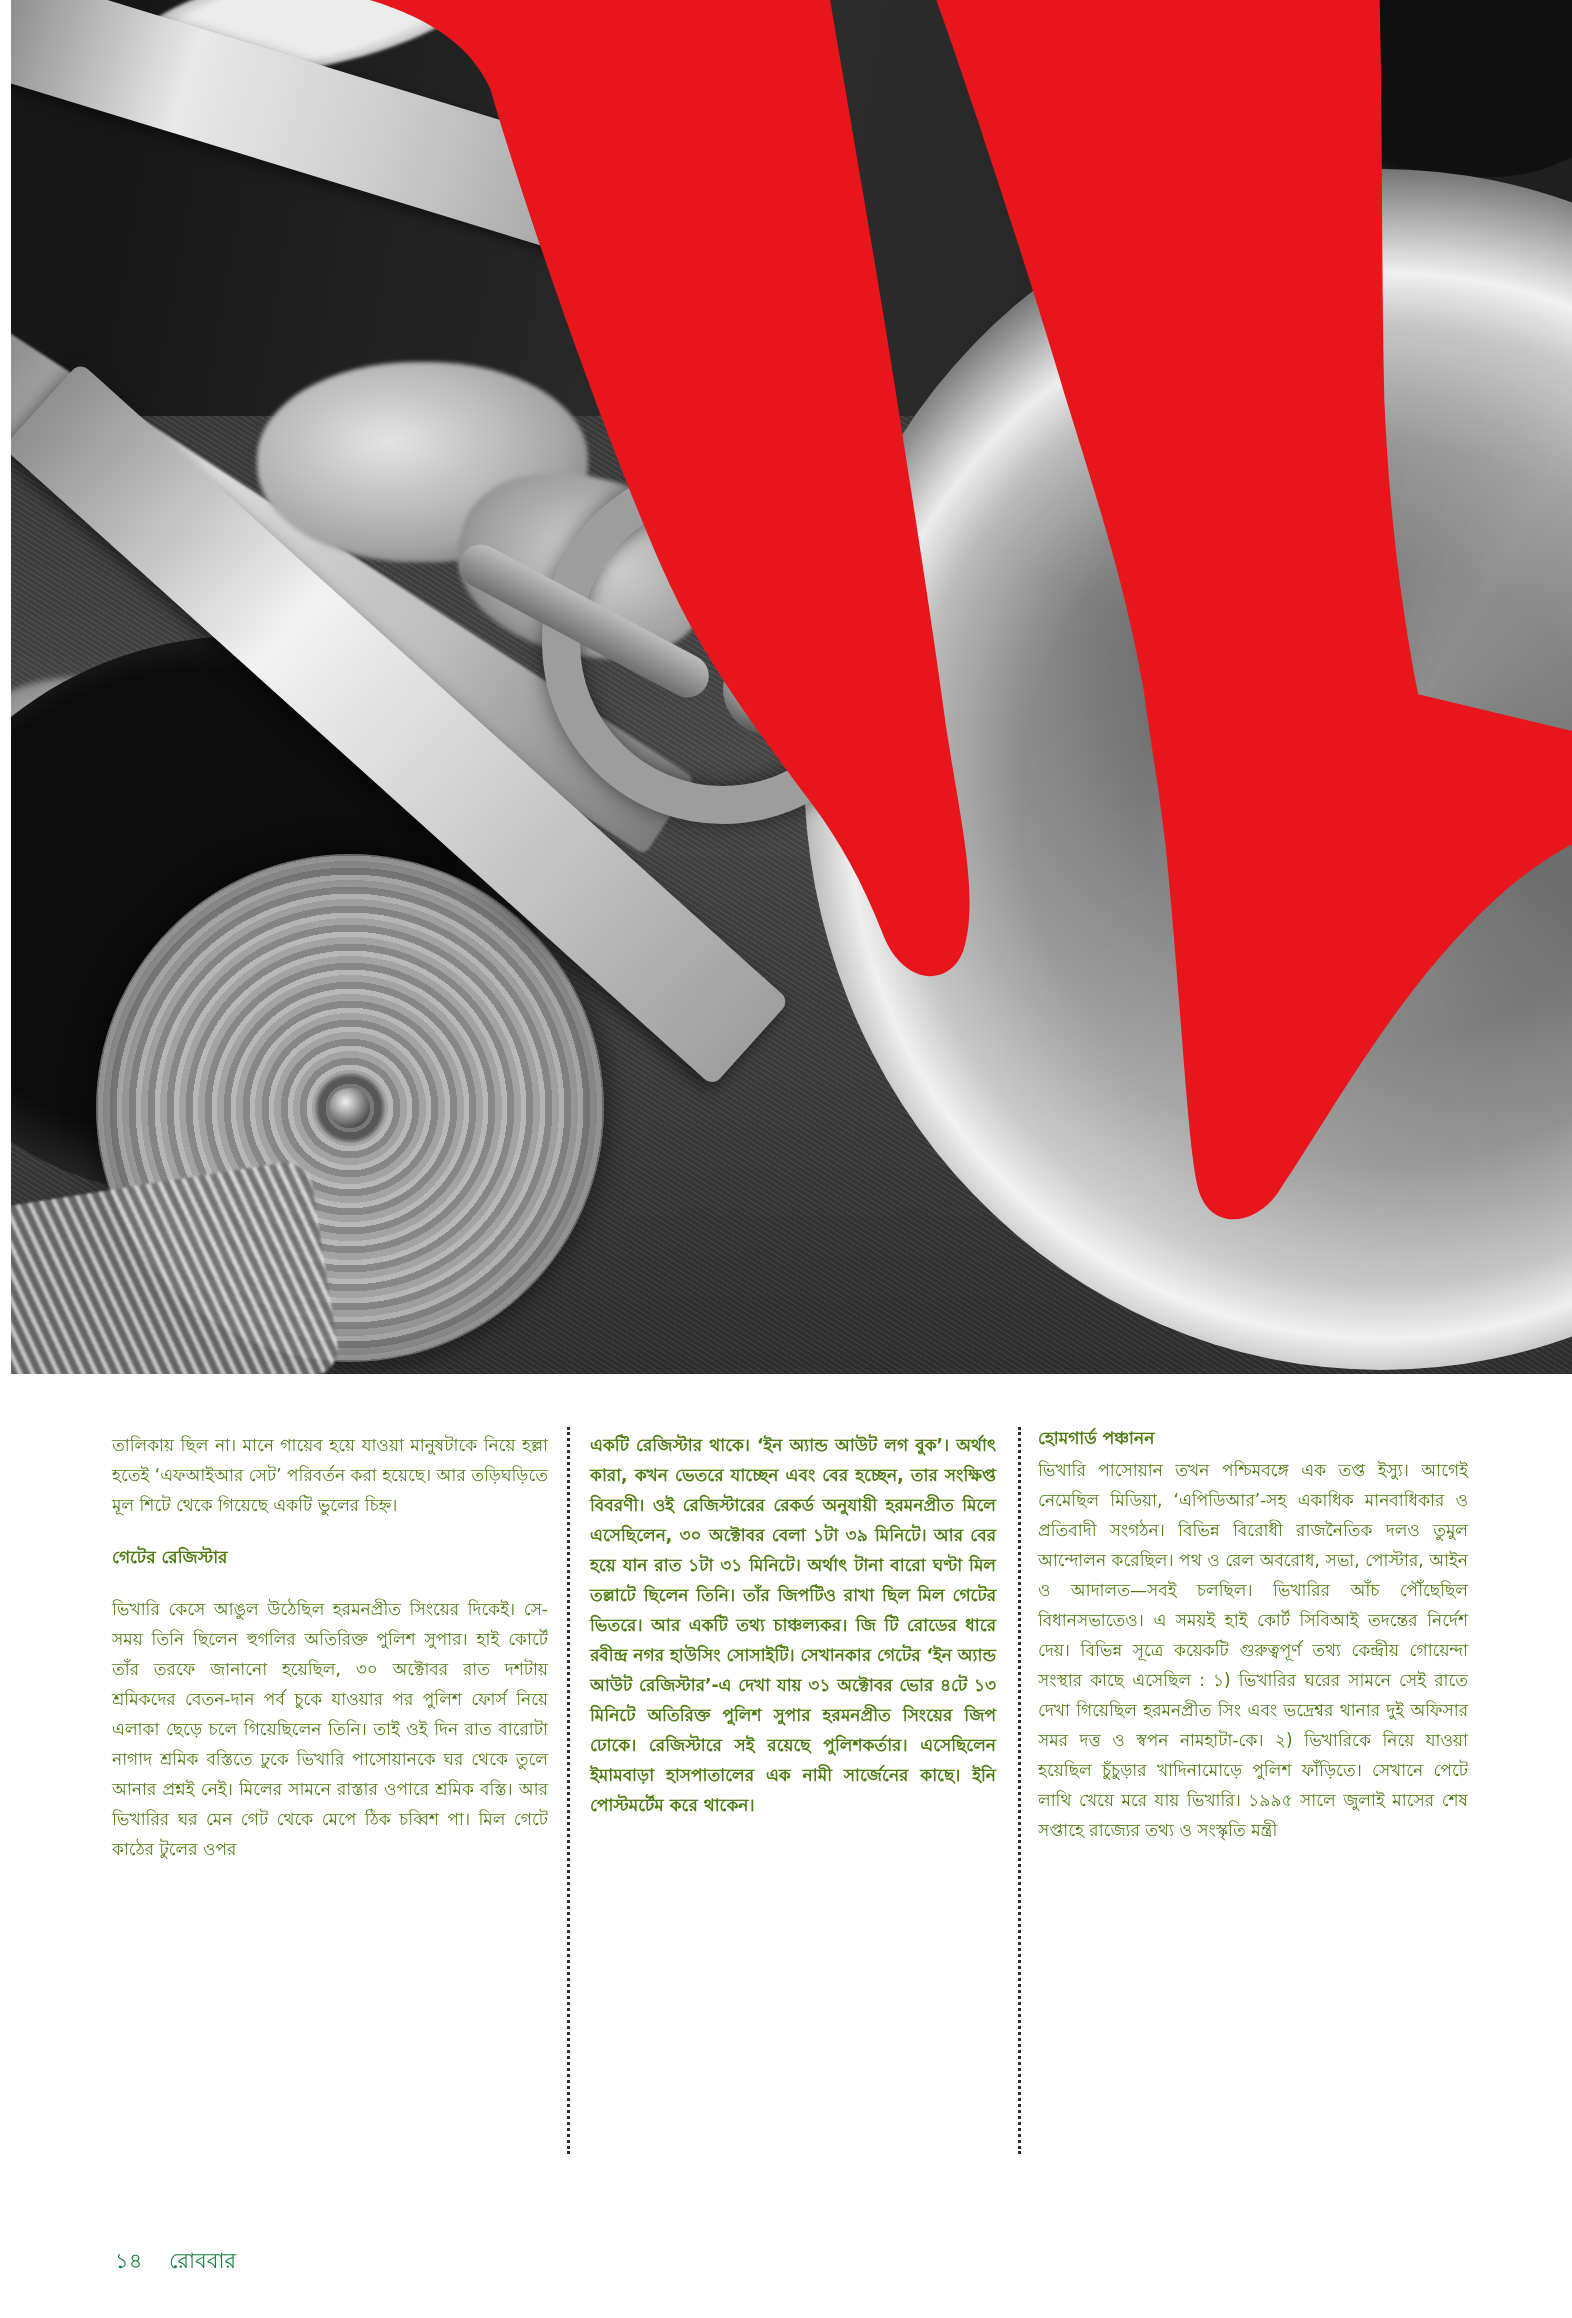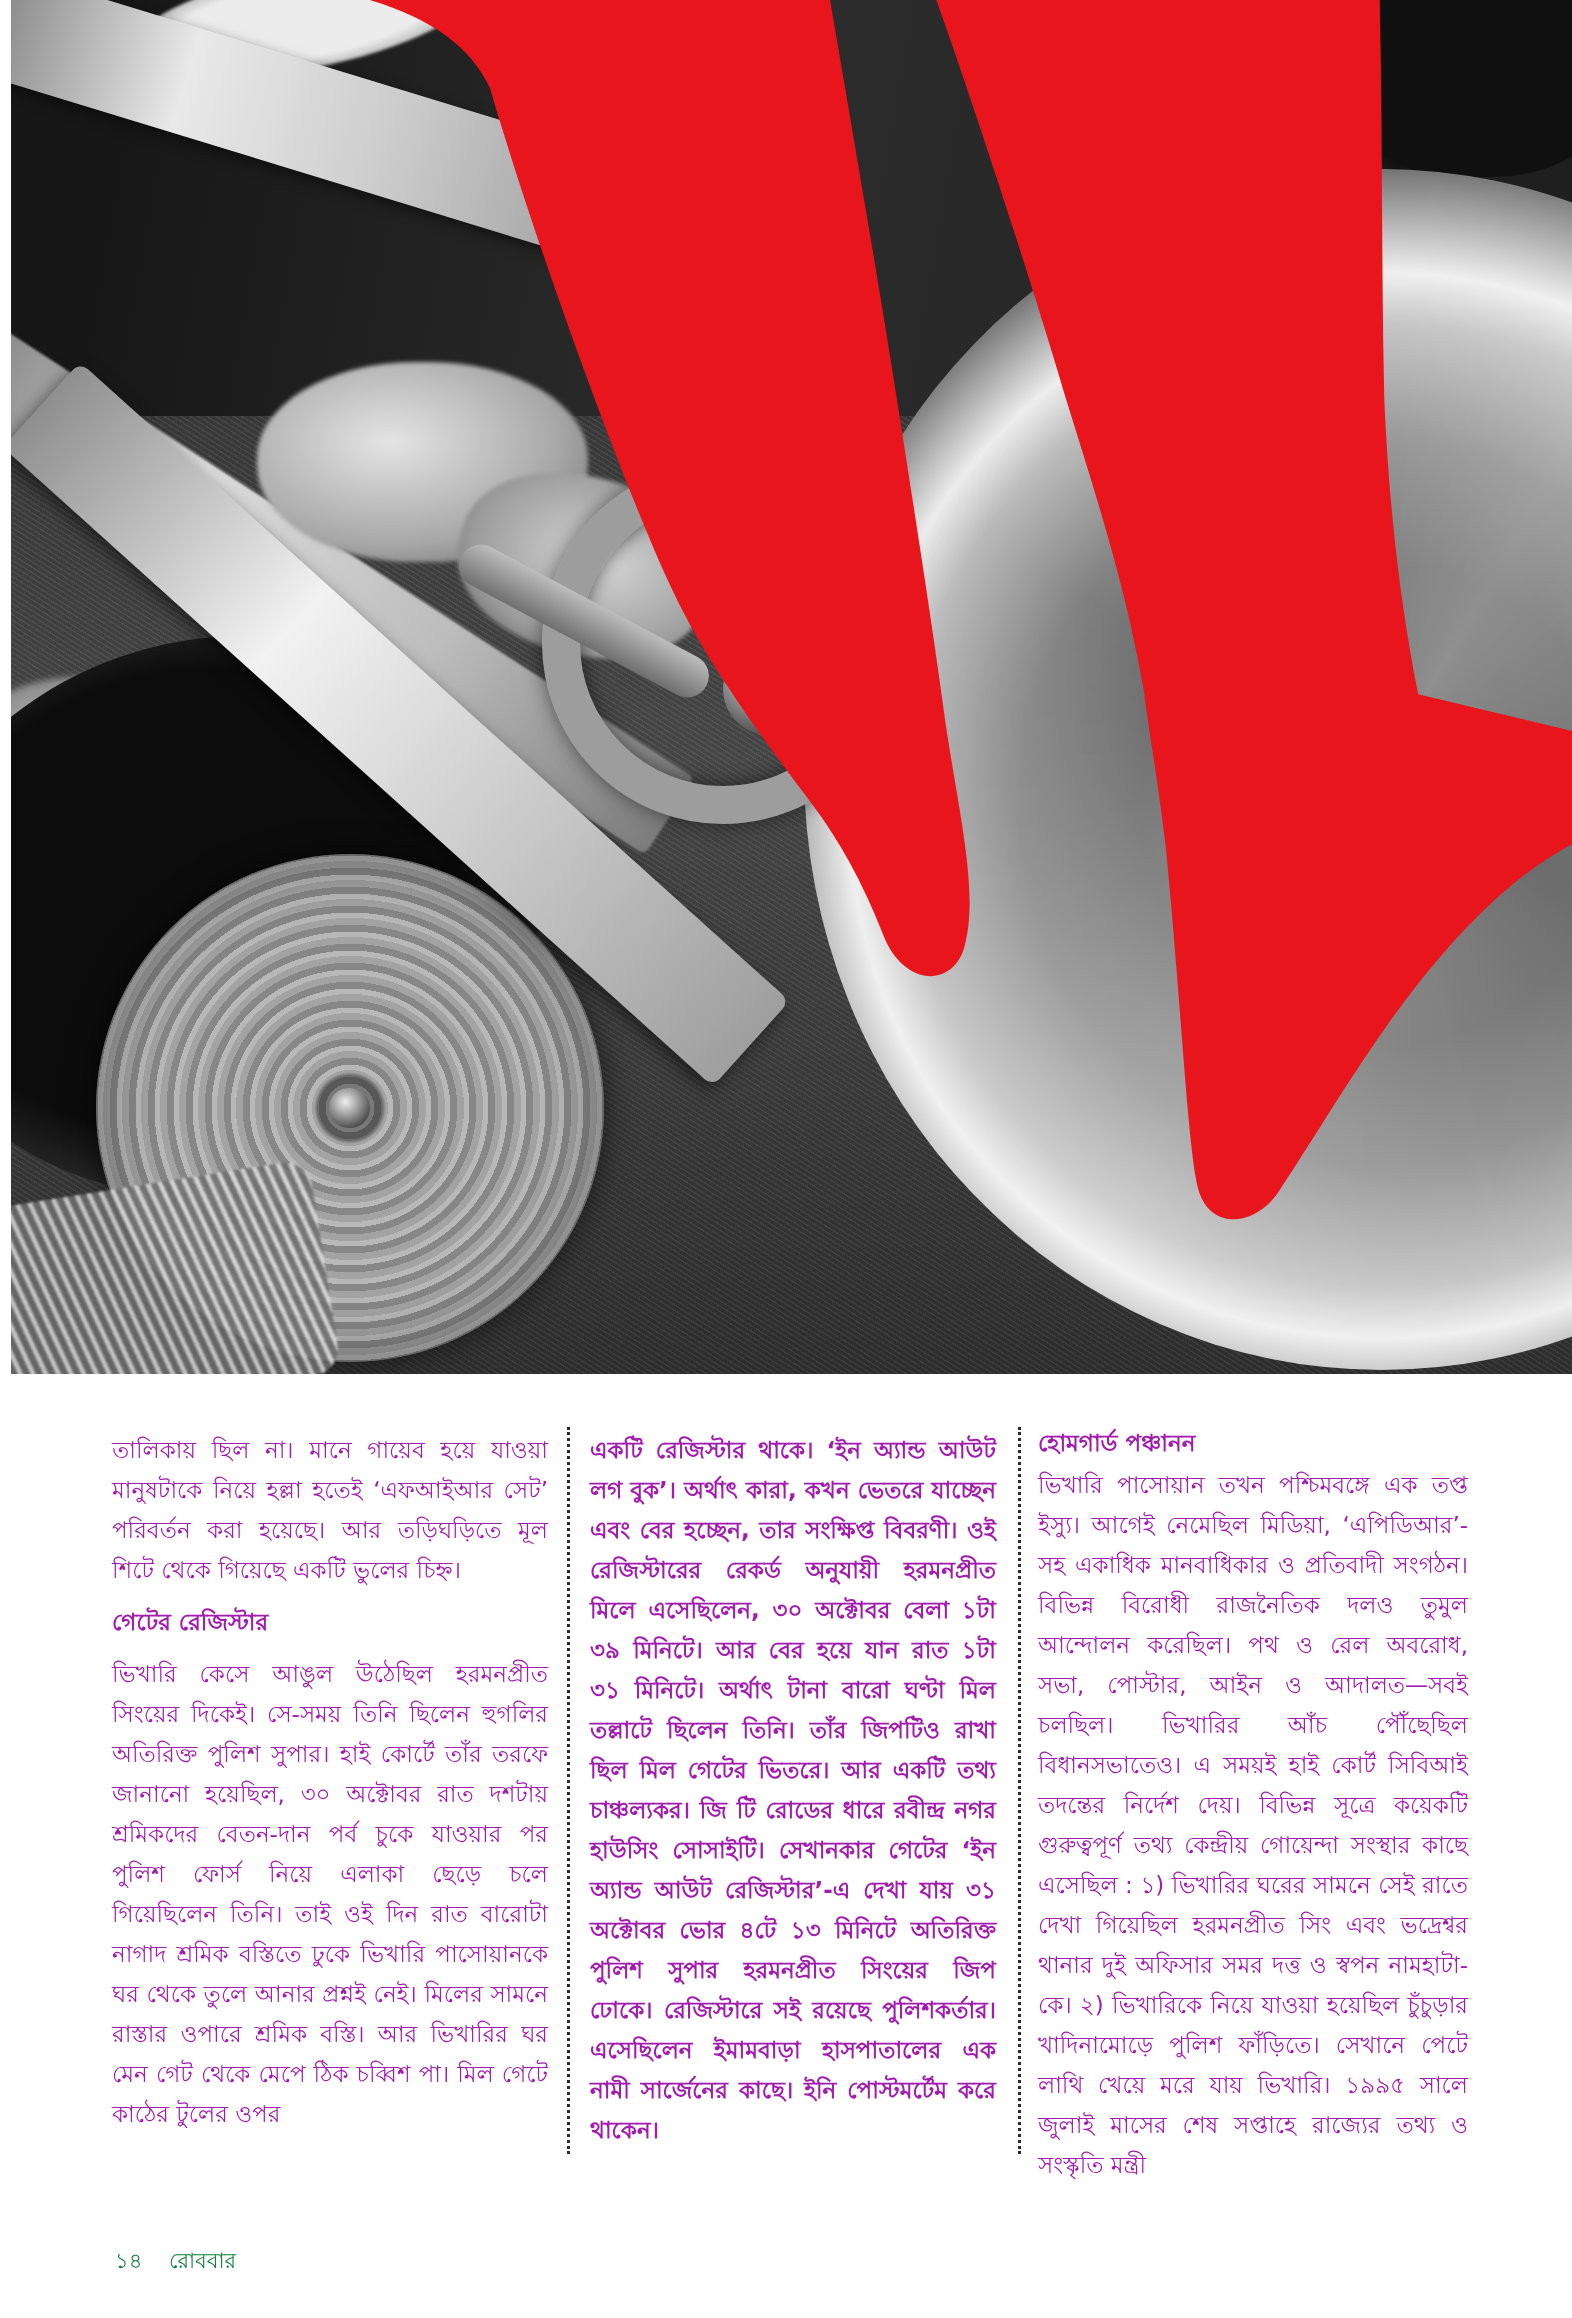--- a/index.html
+++ b/index.html
@@ -102,26 +102,26 @@
   .fiber-bl{
     left:-38px;top:1185px;width:354px;height:216px;border-radius:28px;
     transform:rotate(-9deg);opacity:.85;filter:blur(0.8px);
     background:repeating-linear-gradient(74deg,#dedede 0 4.6px,#6e6e6e 4.6px 11.5px);
   }
   .red-overlay{left:0;top:0;width:1562px;height:1374px;}
 
   
   .col{
     position:absolute;
-    color:#a21caf;
-    font-size:23px;line-height:40px;text-align:justify;
+    color:#4d7c0f;
+    font-size:17px;line-height:30px;text-align:justify;
     letter-spacing:0;
   }
   .col p{margin:0;}
-  .col .heading{font-weight:bold;margin:12px 0;text-align:left;}
+  .col .heading{font-weight:bold;margin:22px 0;text-align:left;}
   .col .heading.first{margin:0 0 1.5px 0;}
   .col1{left:112px;top:1430px;width:436px;}
   .col2{left:590px;top:1430px;width:406px;font-weight:bold;}
   .col3{left:1038px;top:1423px;width:430px;}
   .vdivider{
     position:absolute;top:1427px;height:727px;width:0;
     border-left:3.1px dotted #2b2b2b;
   }
   .vd1{left:567px;}
   .vd2{left:1018px;}

